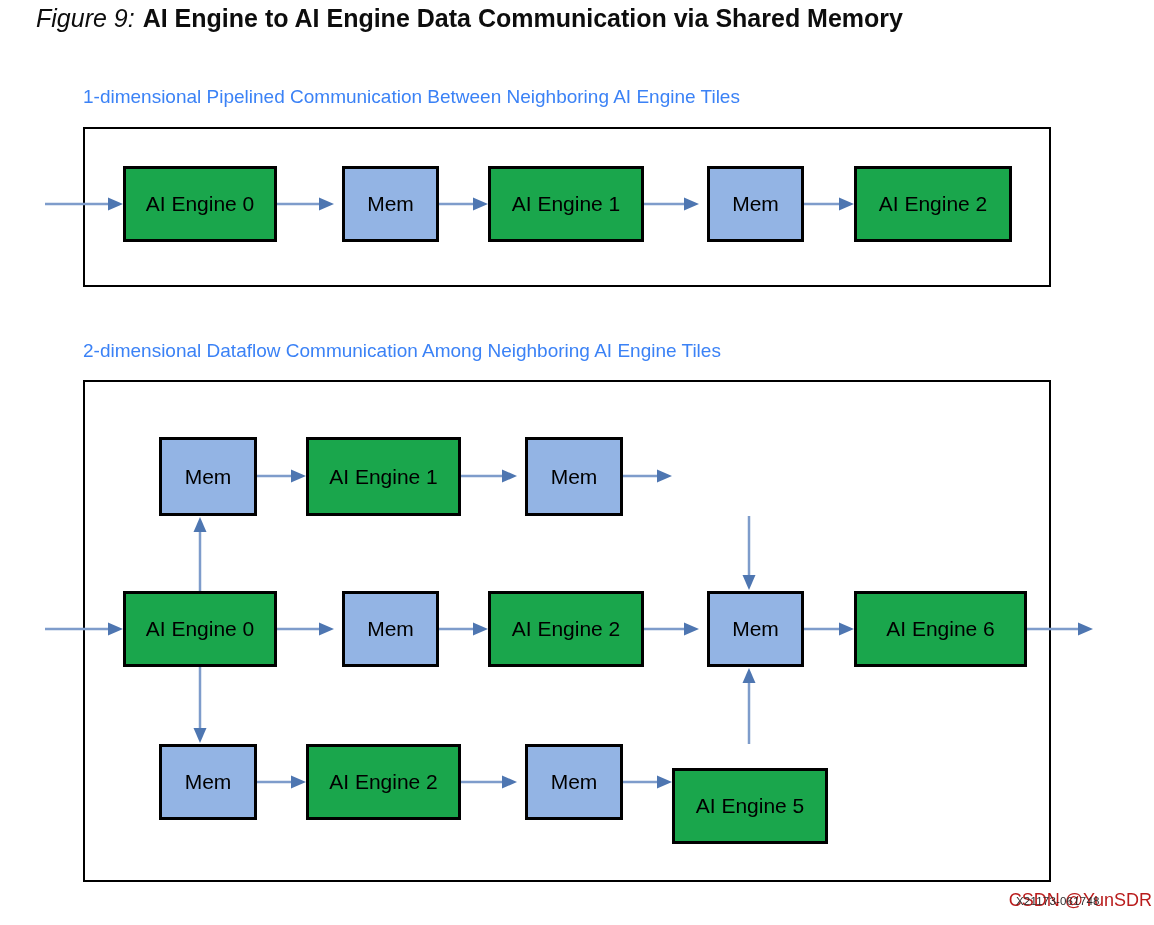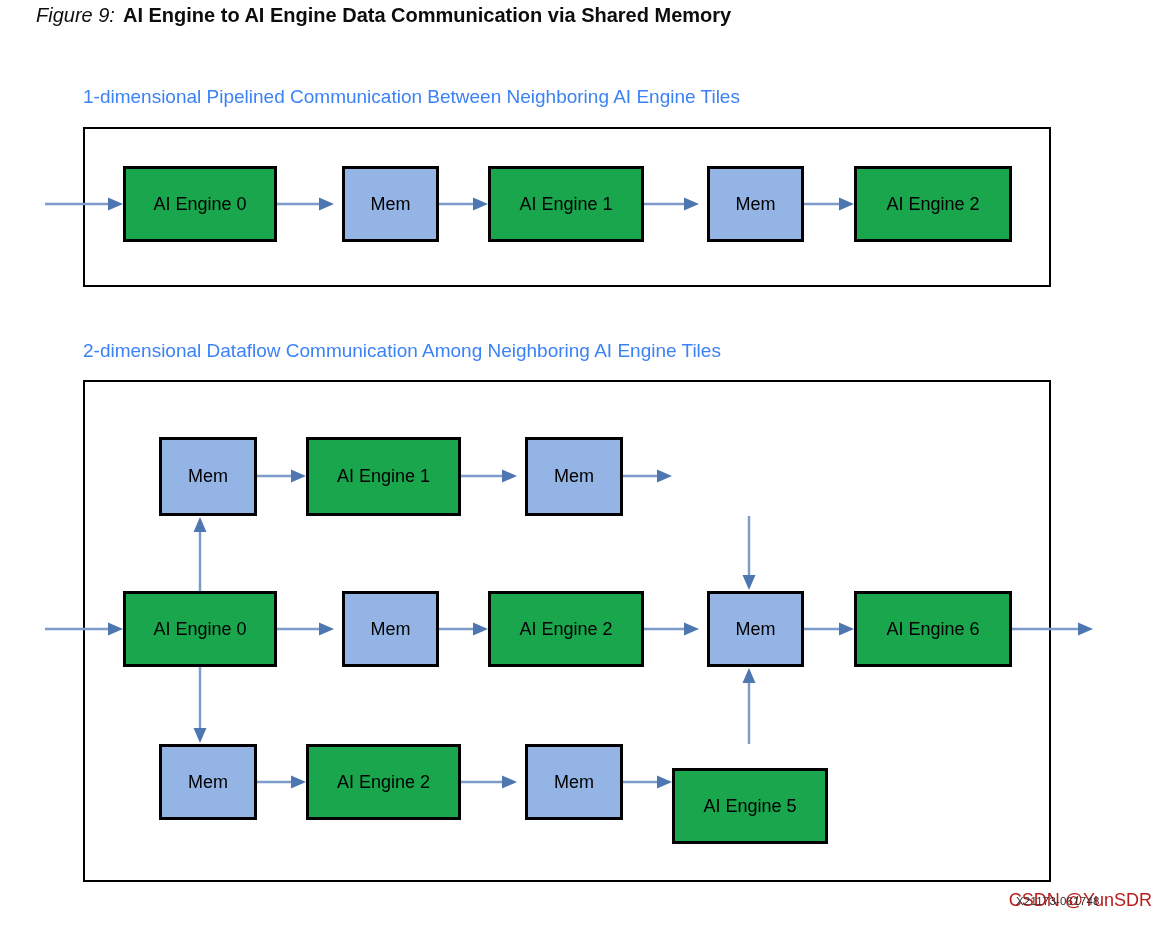--- a/index.html
+++ b/index.html
@@ -13,21 +13,21 @@
   html,body{margin:0;padding:0;background:#ffffff;}
   .canvas{
     position:relative;
     width:1154px;height:925px;
     background:#ffffff;
     font-family:"Liberation Sans","DejaVu Sans",sans-serif;
     overflow:hidden;
   }
   .fig-title{
     position:absolute;left:36px;top:4px;
-    font-size:20px;color:#0d0d0d;white-space:nowrap;
+    font-size:25px;color:#0d0d0d;white-space:nowrap;
   }
   .fig-title .fig-label{font-style:italic;font-weight:500;margin-right:8px;}
   .fig-title .fig-text{font-weight:700;}
   .diagram-heading{
     position:absolute;left:83px;width:964px;
     text-align:left;font-size:19px;font-weight:400;color:#3b82f6;
     white-space:nowrap;
   }
   .heading-1{top:86px;}
   .heading-2{top:340px;}
@@ -35,21 +35,21 @@
     position:absolute;border:2.5px solid var(--container-border);
     background:transparent;z-index:1;
   }
   .container-1{left:83px;top:127px;width:964px;height:156px;}
   .container-2{left:83px;top:380px;width:964px;height:498px;}
   .arrow-layer{position:absolute;left:0;top:0;z-index:2;}
   .node{
     position:absolute;z-index:3;
     border:3px solid var(--box-border);
     display:flex;align-items:center;justify-content:center;
-    font-size:18px;color:#000;box-sizing:border-box;
+    font-size:21px;color:#000;box-sizing:border-box;
     white-space:nowrap;
   }
   .node.engine{background:var(--engine);}
   .node.memory{background:var(--memory);margin-left:8px;}
   .doc-code{
     position:absolute;left:1016px;top:895px;z-index:4;
     font-size:11.5px;color:#2e2e2e;letter-spacing:0.2px;white-space:nowrap;
   }
   .watermark{
     position:absolute;right:2px;top:890px;z-index:3;
@@ -78,21 +78,21 @@
   <div class="container-box container-2"></div>
 
   <div class="node memory" style="left:151px;top:437px;width:98px;height:79px">Mem</div>
   <div class="node engine" style="left:306px;top:437px;width:155px;height:79px">AI Engine 1</div>
   <div class="node memory" style="left:517px;top:437px;width:98px;height:79px">Mem</div>
 
   <div class="node engine" style="left:123px;top:591px;width:154px;height:76px">AI Engine 0</div>
   <div class="node memory" style="left:334px;top:591px;width:97px;height:76px">Mem</div>
   <div class="node engine" style="left:488px;top:591px;width:156px;height:76px">AI Engine 2</div>
   <div class="node memory" style="left:699px;top:591px;width:97px;height:76px">Mem</div>
-  <div class="node engine" style="left:854px;top:591px;width:158px;height:76px">AI Engine 6</div>
+  <div class="node engine" style="left:854px;top:591px;width:173px;height:76px">AI Engine 6</div>
 
   <div class="node memory" style="left:151px;top:744px;width:98px;height:76px">Mem</div>
   <div class="node engine" style="left:306px;top:744px;width:155px;height:76px">AI Engine 2</div>
   <div class="node memory" style="left:517px;top:744px;width:98px;height:76px">Mem</div>
   <div class="node engine" style="left:672px;top:768px;width:156px;height:76px">AI Engine 5</div>
 
   <svg class="arrow-layer" width="1154" height="925">
       <g>
         <line x1="45" y1="204" x2="109" y2="204" stroke="var(--arrow-line)" stroke-width="2.5"></line>
         <polygon points="108,197.5 123,204 108,210.5" fill="var(--arrow-head)"></polygon>

